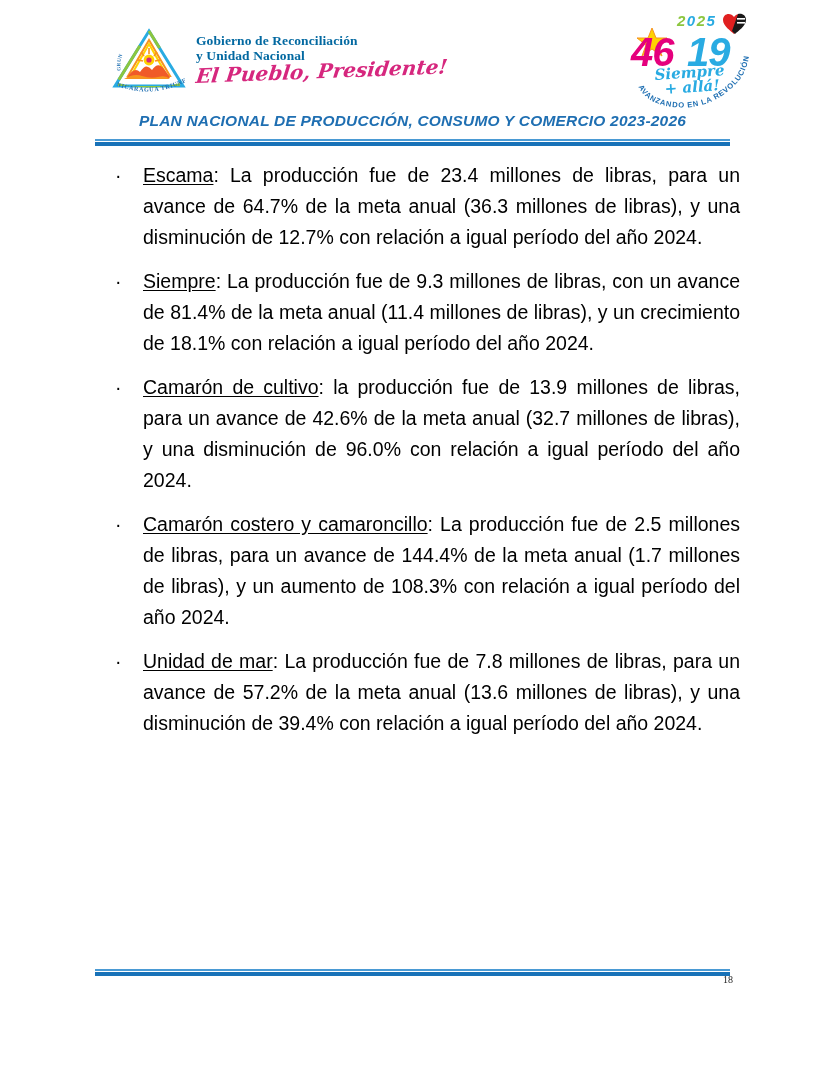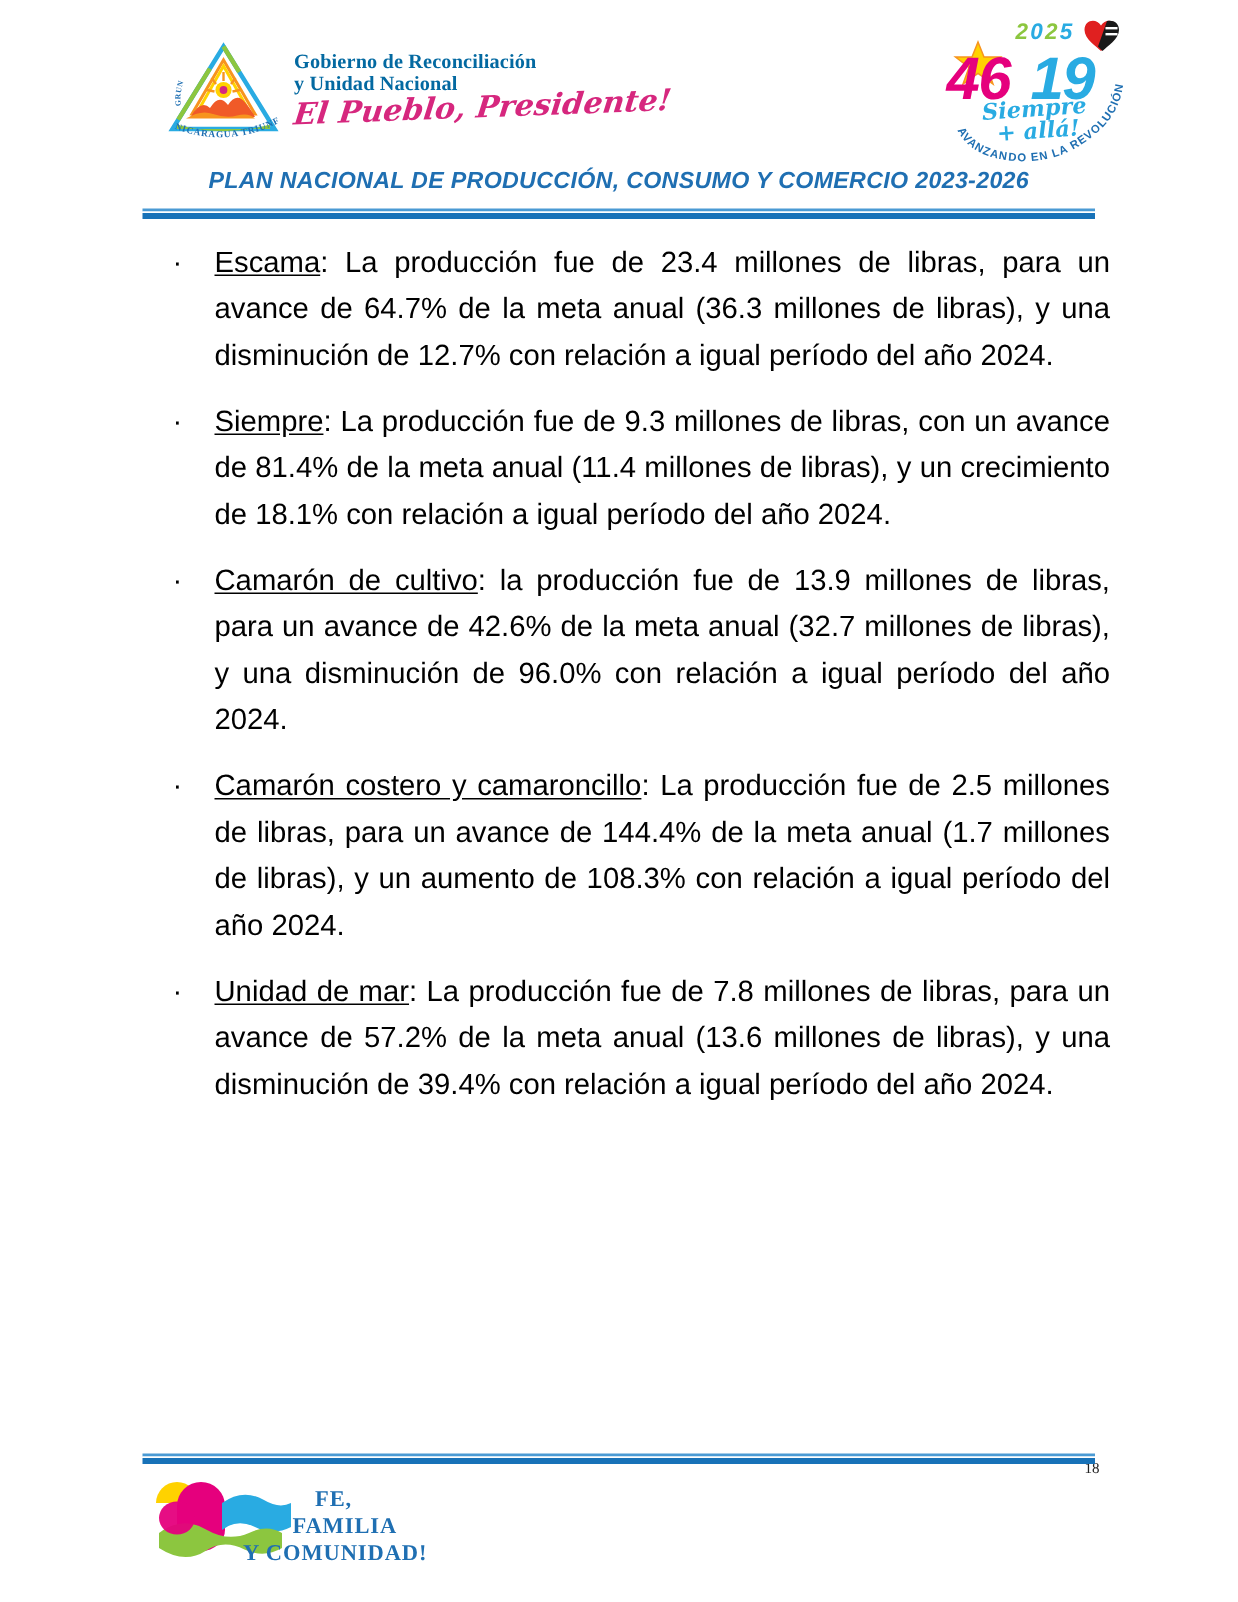--- a/index.html
+++ b/index.html
@@ -309,32 +309,14 @@
   </div>
 
   <div class="page-number">18</div>
 
   <div class="rule rule-bottom">
     <div class="rule-thin"></div>
     <div class="rule-gap"></div>
     <div class="rule-thick"></div>
   </div>
 
-  <div class="footer-logo">
-    <svg width="230" height="64" viewBox="0 0 230 64" xmlns="http://www.w3.org/2000/svg">
-
-      <path d="M4 20 a14 14 0 0 1 28 0 Z" fill="#ffd200"></path>
-
-      <path d="M18 22 a16 16 0 0 1 32 0 l0 16 a16 14 0 0 1 -32 0 Z" fill="#e5007d"></path>
-
-      <path d="M48 20 q14 -10 28 -2 q10 6 18 2 l0 16 q-12 6 -24 0 q-12 -6 -22 2 Z" fill="#29abe2"></path>
-
-      <path d="M6 40 q16 -12 32 -2 q14 8 28 2 q12 -6 22 0 l0 10 q-12 7 -25 1 q-14 -7 -26 1 q-14 9 -31 -2 Z" fill="#8cc63f"></path>
-
-      <path d="M6 30 a12 11 0 0 1 24 0 a12 11 0 0 1 -24 0 Z" fill="#e5007d" opacity="0.95"></path>
-
-      <text x="110" y="22" font-family="Liberation Serif, serif" font-size="15" font-weight="bold" fill="#1f6fb2" letter-spacing="0.6">FE,</text>
-      <text x="95" y="40" font-family="Liberation Serif, serif" font-size="15" font-weight="bold" fill="#1f6fb2" letter-spacing="0.6">FAMILIA</text>
-      <text x="62" y="58" font-family="Liberation Serif, serif" font-size="15" font-weight="bold" fill="#1f6fb2" letter-spacing="0.6">Y COMUNIDAD!</text>
-    </svg>
-  </div>
 
 </div>
 
 </body></html>

